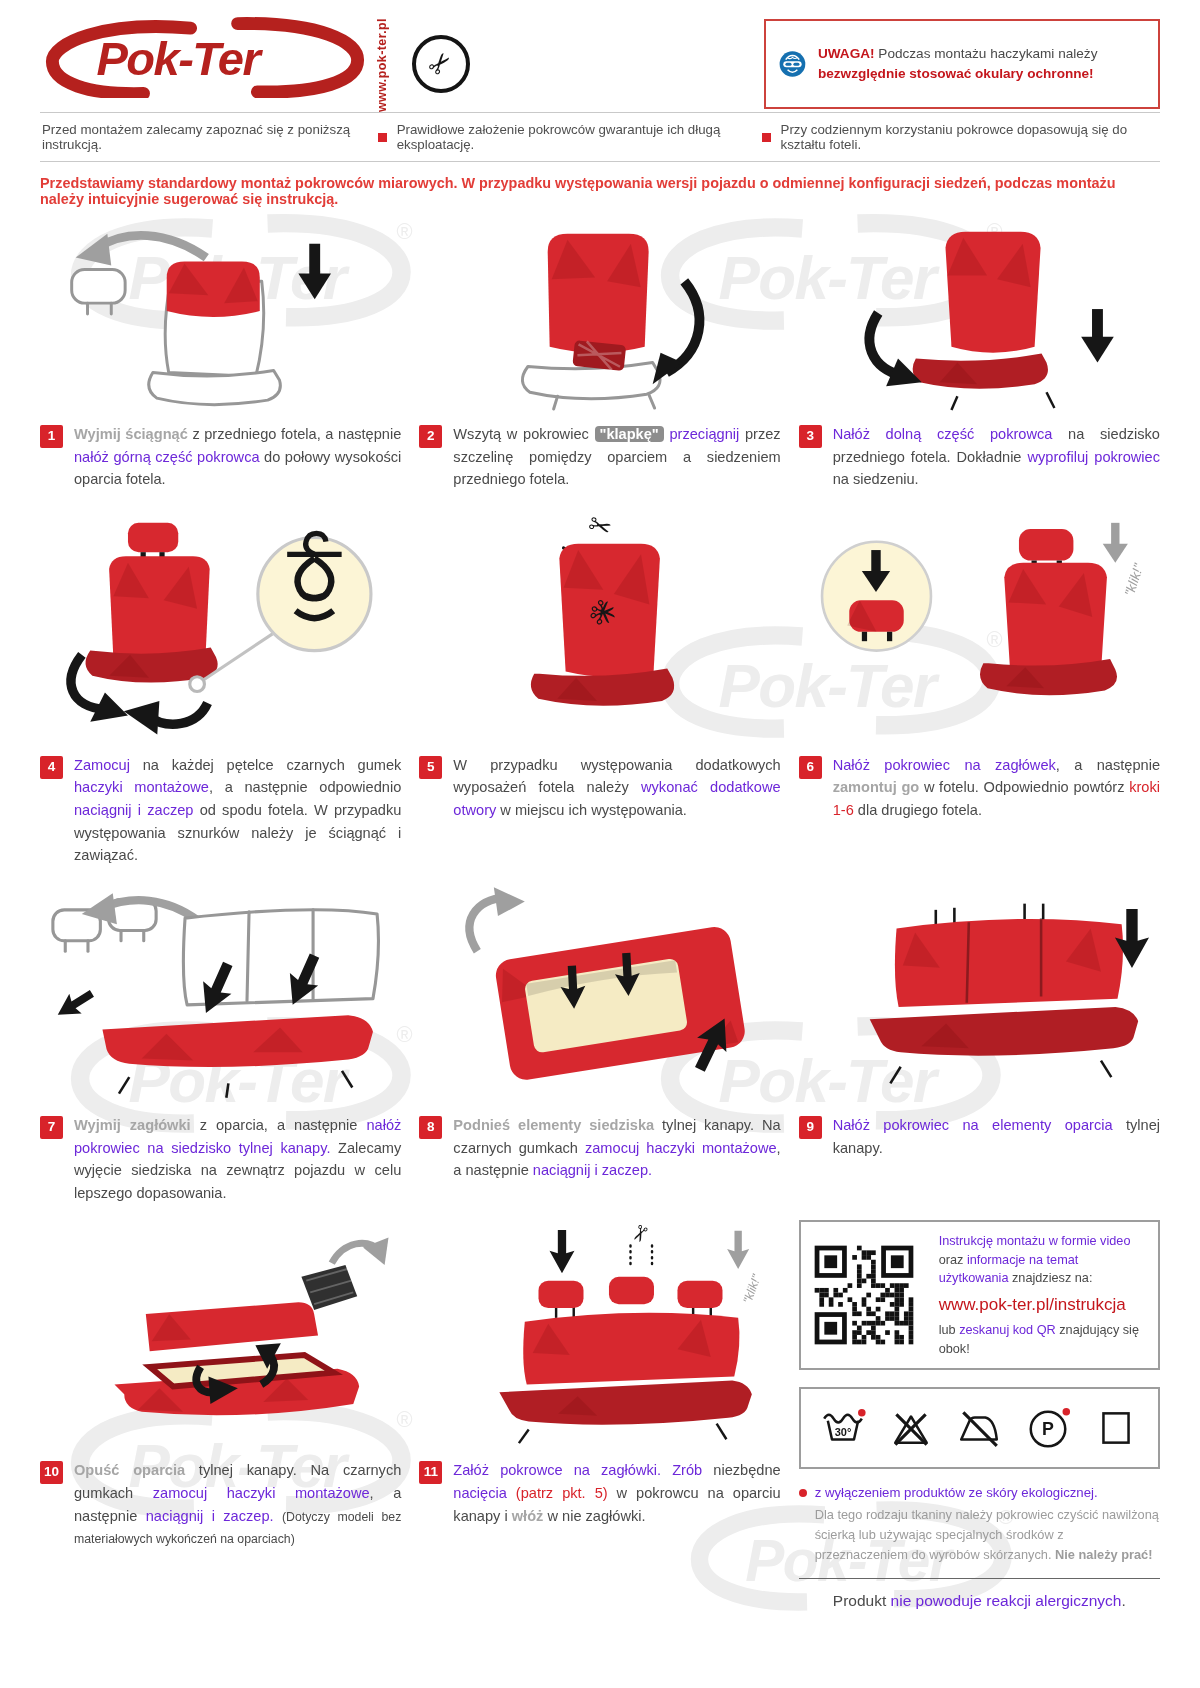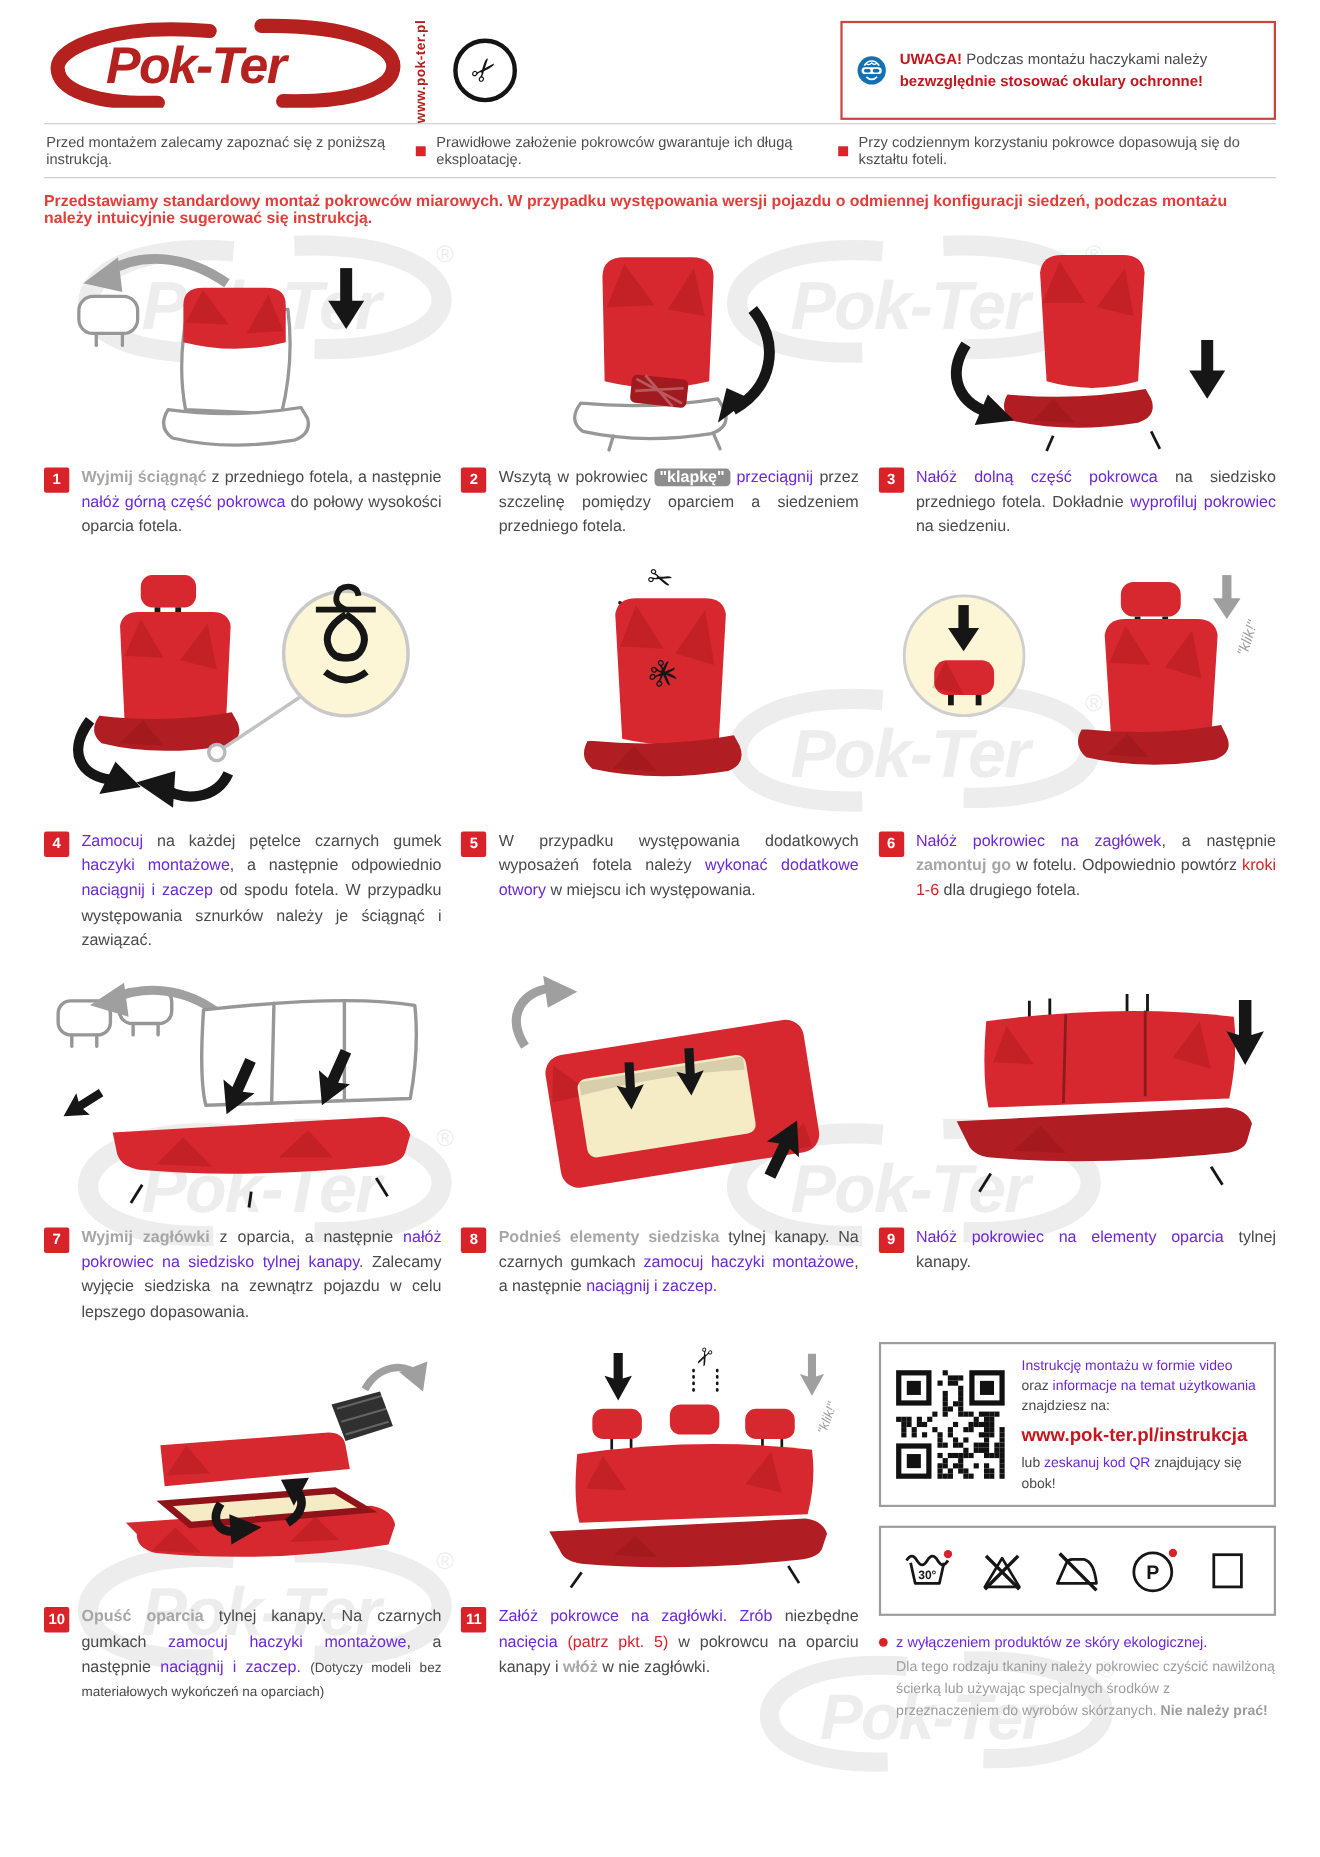--- a/index.html
+++ b/index.html
@@ -34,24 +34,24 @@
 .seg-b{font-weight:400;color:#6d28d9}
 .seg-g{font-weight:700;color:#a6a6a6}
 .seg-r{color:#d8232a}
 .seg-rb{color:#c4161c;font-weight:700}
 .seg-u{color:#4a4a4a;text-decoration:underline}
 .seg-badge{background:#8d8d8d;color:#fff;border-radius:4px;padding:0 5px;font-weight:700}
 .seg-small{font-size:12.3px;color:#4a4a4a}
 .seg-gn{color:#9c9c9c}
 .seg-gb{color:#9c9c9c;font-weight:700}
 
-.qr-box{border:2px solid #9d9d9d;display:flex;gap:12px;padding:10px;align-items:center;background:#fff}
+.qr-box{border:2px solid #9d9d9d;display:flex;gap:22px;padding:10px;align-items:center;background:#fff}
 .qr-box svg.qr{width:106px;height:106px;flex-shrink:0}
 .qr-text{font-size:12.7px;line-height:1.45}
-.qr-url{color:#c4161c;font-weight:700;font-size:17px;margin:5px 0 4px}
+.qr-url{color:#c4161c;font-weight:400;font-size:17px;margin:5px 0 4px}
 .wash-box{border:2px solid #9d9d9d;margin-top:17px;padding:16px 8px;display:flex;justify-content:space-around;align-items:flex-end;background:#fff}
 .wsym{width:46px;height:46px}
 .care-excl{display:flex;gap:8px;margin-top:16px;font-size:13.2px;align-items:flex-start}
 .dot{width:8px;height:8px;border-radius:50%;background:#d8232a;margin-top:4px;flex-shrink:0}
 .care-note{font-size:12.8px;line-height:1.55;margin-top:5px;padding-left:16px}
 .allergy{border-top:1.5px solid #666;margin-top:13px;padding-top:13px;text-align:center;font-size:15.5px}
 
 .wm{position:absolute;color:#ededed;z-index:0;pointer-events:none}
 .la{fill:#fff;stroke:#979797;stroke-width:3px;stroke-linejoin:round;stroke-linecap:round}
 .red{fill:#d7282f}.redd{fill:#b01e24}.cream{fill:#f5ebc4}
@@ -594,16 +594,17 @@
         <svg class="wsym" viewBox="0 0 44 44">
           <rect x="10" y="8" width="24" height="28" fill="none" stroke="#161616" stroke-width="2.4"></rect>
         </svg>
       </div>
 
       <div class="care-excl">
         <span class="dot"></span>
         <span><span class="seg-b">z wyłączeniem produktów ze skóry ekologicznej.</span></span>
       </div>
       <div class="care-note"><span class="seg-gn">Dla tego rodzaju tkaniny należy pokrowiec czyścić nawilżoną ścierką lub używając specjalnych środków z przeznaczeniem do wyrobów skórzanych. </span><span class="seg-gb">Nie należy prać!</span></div>
+      <div class="allergy"><span class="seg-n">Produkt </span><span class="seg-b">nie powoduje reakcji alergicznych</span><span class="seg-n">.</span></div>
     </div>
   </div>
 
 </div>
 
 </body></html>

